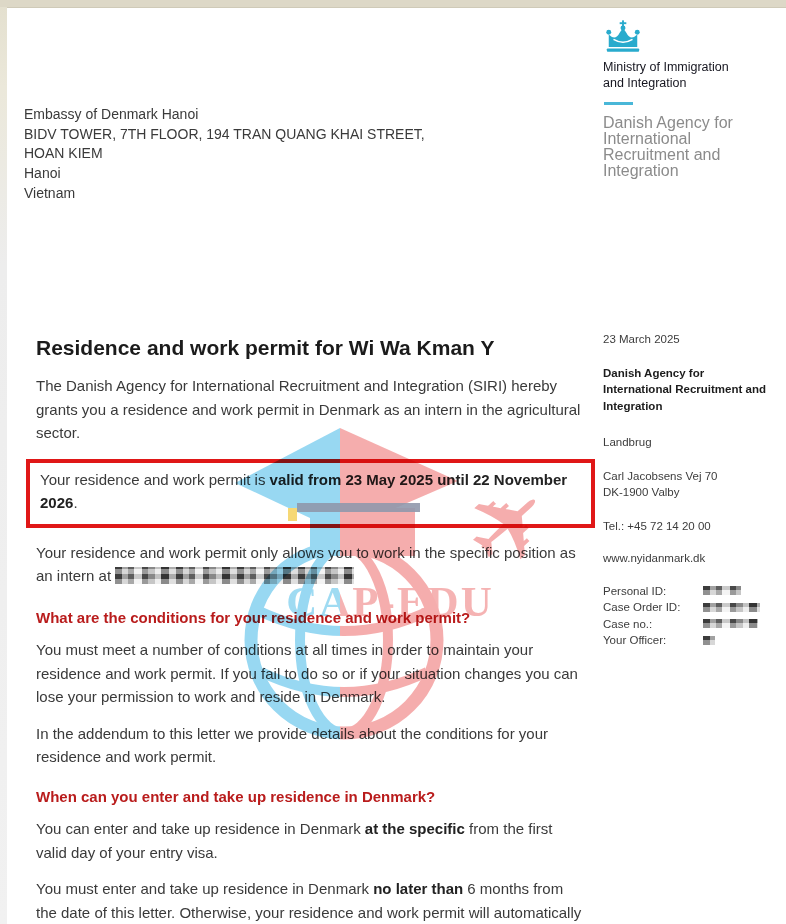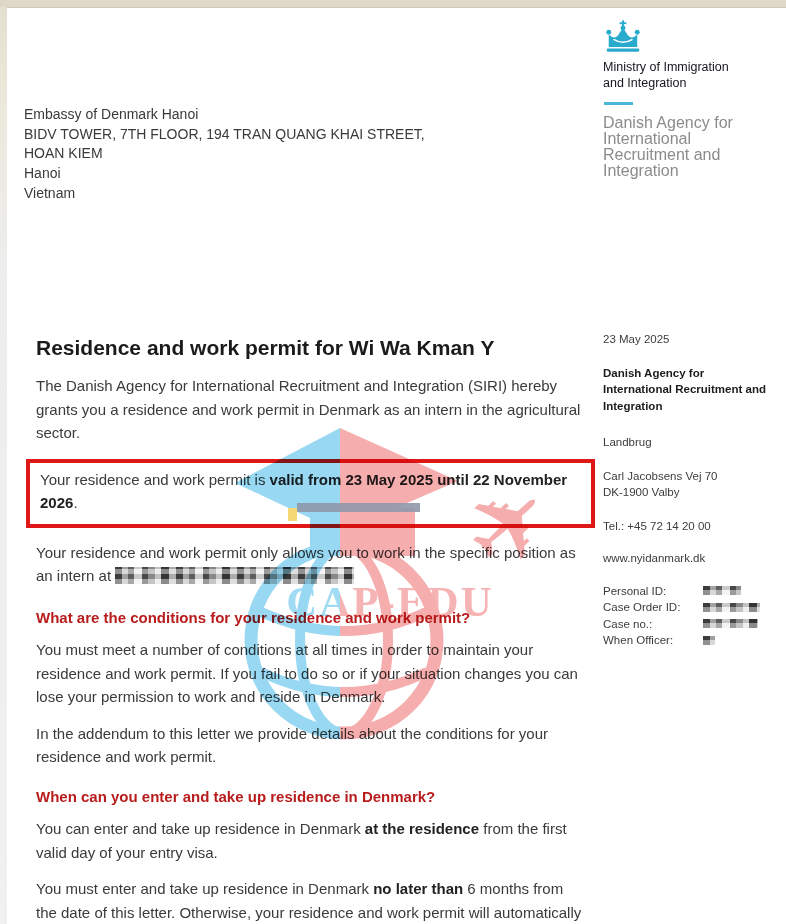--- a/index.html
+++ b/index.html
@@ -107,29 +107,29 @@
   <p style="margin-bottom:18px;">
     <span>Your residence and work permit only allows you to work in the specific position as an intern at </span><span class="mosaic mosaic-company"></span>
   </p>
 
   <div class="sec-head">What are the conditions for your residence and work permit?</div>
   <p style="margin-bottom:13px;">You must meet a number of conditions at all times in order to maintain your residence and work permit. If you fail to do so or if your situation changes you can lose your permission to work and reside in Denmark.</p>
   <p style="margin-bottom:16px;">In the addendum to this letter we provide details about the conditions for your residence and work permit.</p>
 
   <div class="sec-head">When can you enter and take up residence in Denmark?</div>
   <p style="margin-bottom:13px;">
-    <span>You can enter and take up residence in Denmark </span><b>at the residence</b><span> from the first valid day of your entry visa.</span>
+    <span>You can enter and take up residence in Denmark </span><b>at the specific</b><span> from the first valid day of your entry visa.</span>
   </p>
   <p style="margin-bottom:0;">
     <span>You must enter and take up residence in Denmark </span><b>no later than</b><span> 6 months from the date of this letter. Otherwise, your residence and work permit will automatically lapse.</span>
   </p>
 </div>
 
 <div class="sidebar">
-  <div class="sb-date">23 May 2025</div>
+  <div class="sb-date">23 March 2025</div>
   <div class="sb-agency">Danish Agency for International Recruitment and Integration</div>
   <div class="sb-unit">Landbrug</div>
   <div class="sb-addr">
     <div>Carl Jacobsens Vej 70</div>
     <div>DK-1900 Valby</div>
   </div>
   <div class="sb-phone">Tel.: +45 72 14 20 00</div>
   <div class="sb-web">www.nyidanmark.dk</div>
 
   <div class="sb-field">
@@ -138,21 +138,21 @@
   </div>
   <div class="sb-field">
     <span class="lbl">Case Order ID:</span>
     <span class="mosaic mosaic-val w57"></span>
   </div>
   <div class="sb-field">
     <span class="lbl">Case no.:</span>
     <span class="mosaic mosaic-val w55"></span>
   </div>
   <div class="sb-field">
-    <span class="lbl">When Officer:</span>
+    <span class="lbl">Your Officer:</span>
     <span class="mosaic mosaic-val w12"></span>
   </div>
 </div>
 
 <svg class="watermark" viewBox="0 0 360 320">
   <defs>
     <linearGradient id="wmsplit" gradientUnits="userSpaceOnUse" x1="0" y1="0" x2="360" y2="0">
       <stop offset="0" stop-color="#58c0ea"></stop>
       <stop offset="0.347" stop-color="#58c0ea"></stop>
       <stop offset="0.347" stop-color="#ef7b7b"></stop>

